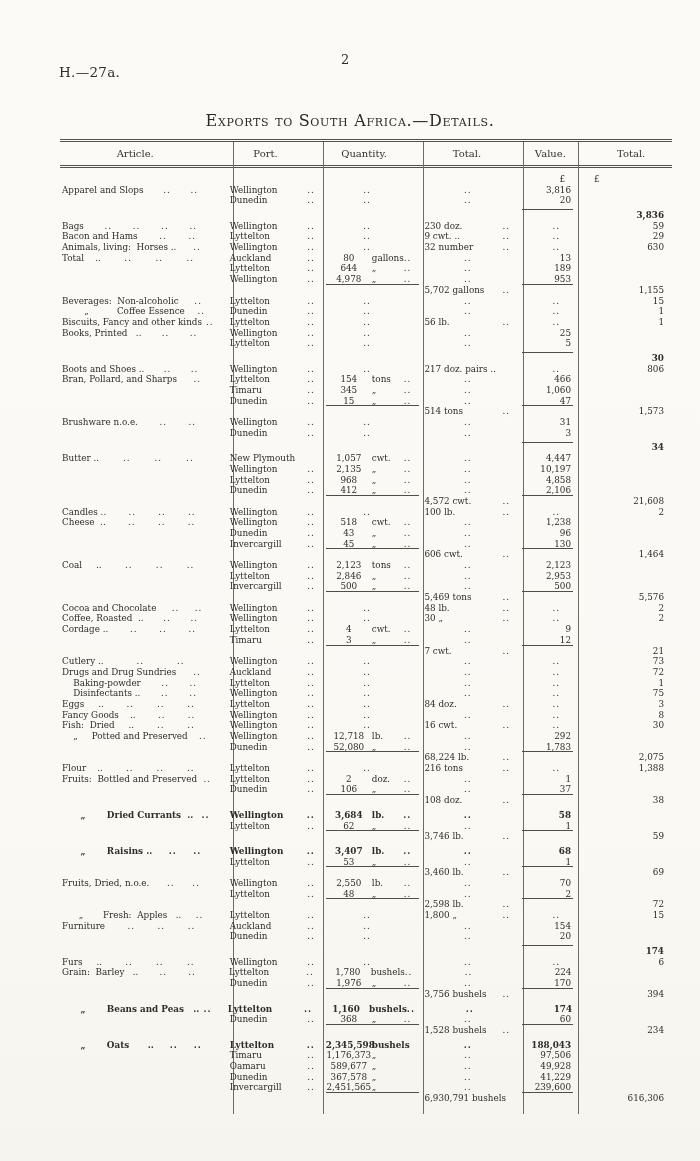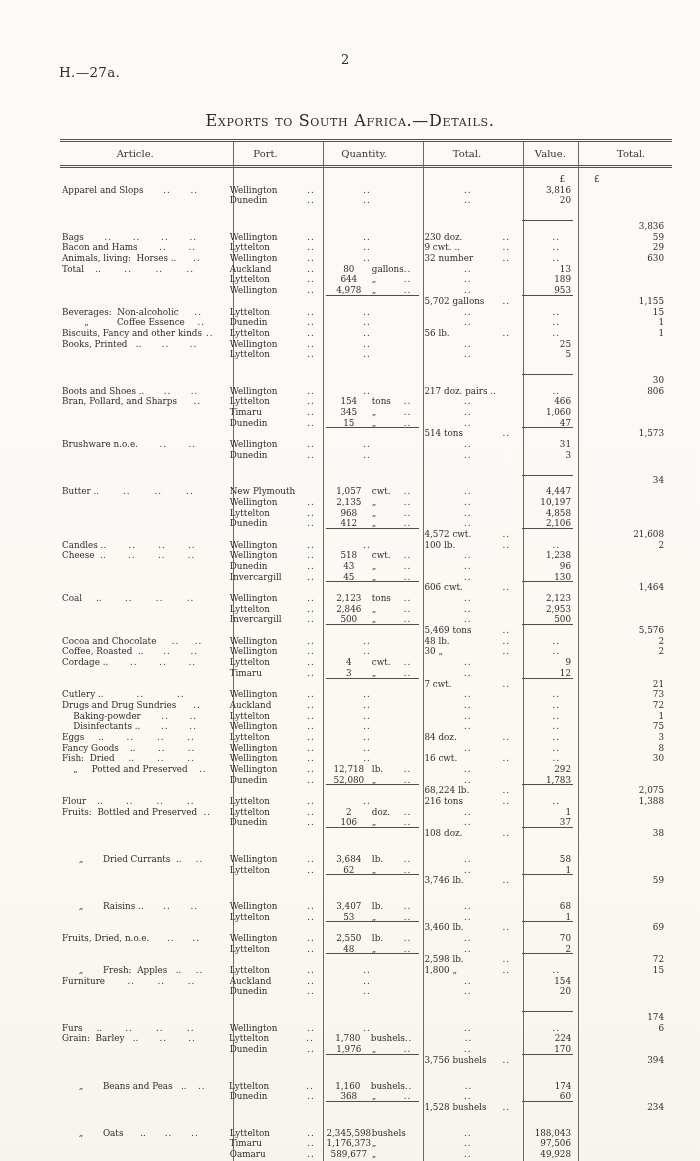--- a/index.html
+++ b/index.html
@@ -26,21 +26,21 @@
   .vl{position:absolute;top:0;bottom:0;width:1px;background:#6f6b63;}
   .vl.l0{left:173px}.vl.l1{left:263px}.vl.l2{left:363px}.vl.l3{left:463px}.vl.l4{left:518px}
   .hrow{
     display:flex;height:23px;align-items:center;
     border-bottom:3px double #56524b;font-size:10px;color:#34322d;gap:16px;
   }
   .hc{display:flex;align-items:center;justify-content:center;height:100%;}
   .w0{width:173px}.w1{width:90px}.w2{width:100px}.w3{width:100px}.w4{width:55px}.w5{width:94px}
   .rows{padding-top:6px;padding-bottom:10px;}
   .row{display:flex;height:10.7px;font-size:8.8px;line-height:1;}
-  .row.sp{margin-top:15px;}
+  .row.sp{margin-top:4px;font-weight:bold;}
   .cell{height:100%;position:relative;display:flex;align-items:center;overflow:visible;}
   
   .ca{padding-left:2px;}
   .atext{white-space:pre;}
   .adots{flex:1;display:flex;justify-content:space-evenly;margin-right:8px;}
   .dg{letter-spacing:1px;}
   
   .cp{padding-left:4px;padding-right:11px;justify-content:space-between;}
   .ptext{white-space:pre;}
   .pdots{letter-spacing:1px;}
@@ -1819,15 +1819,31 @@
             <span class="qu">„</span>
           </div>
           <div class="cell ct w3">
             <span class="tc">..</span>
           </div>
           <div class="cell cv w4">
             <span class="vnum">239,600</span>
           </div>
           <div class="cell cg w5"></div>
         </div>
+        <div class="row">
+          <div class="cell ca w0"></div>
+          <div class="cell cp w1"></div>
+          <div class="cell cq w2">
+            <span class="hrule"></span>
+          </div>
+          <div class="cell ct w3">
+            <span class="tt">6,930,791 bushels</span>
+          </div>
+          <div class="cell cv w4">
+            <span class="hrule"></span>
+          </div>
+          <div class="cell cg w5">
+            <span class="gnum">616,306</span>
+          </div>
+        </div>
       </div>
   </div>
 </div>
 
 </body></html>

